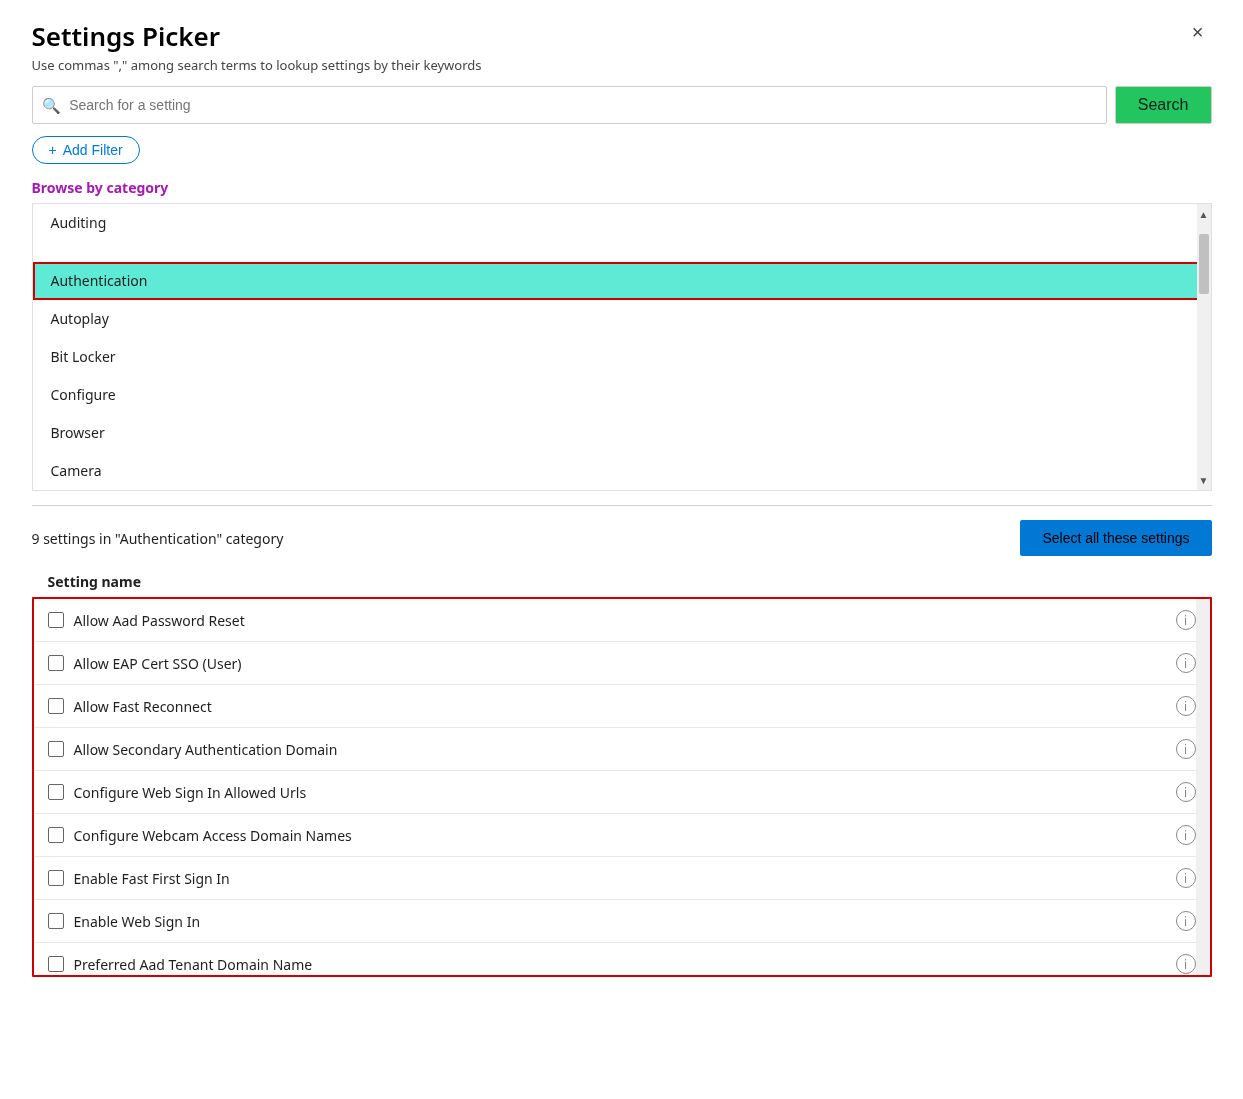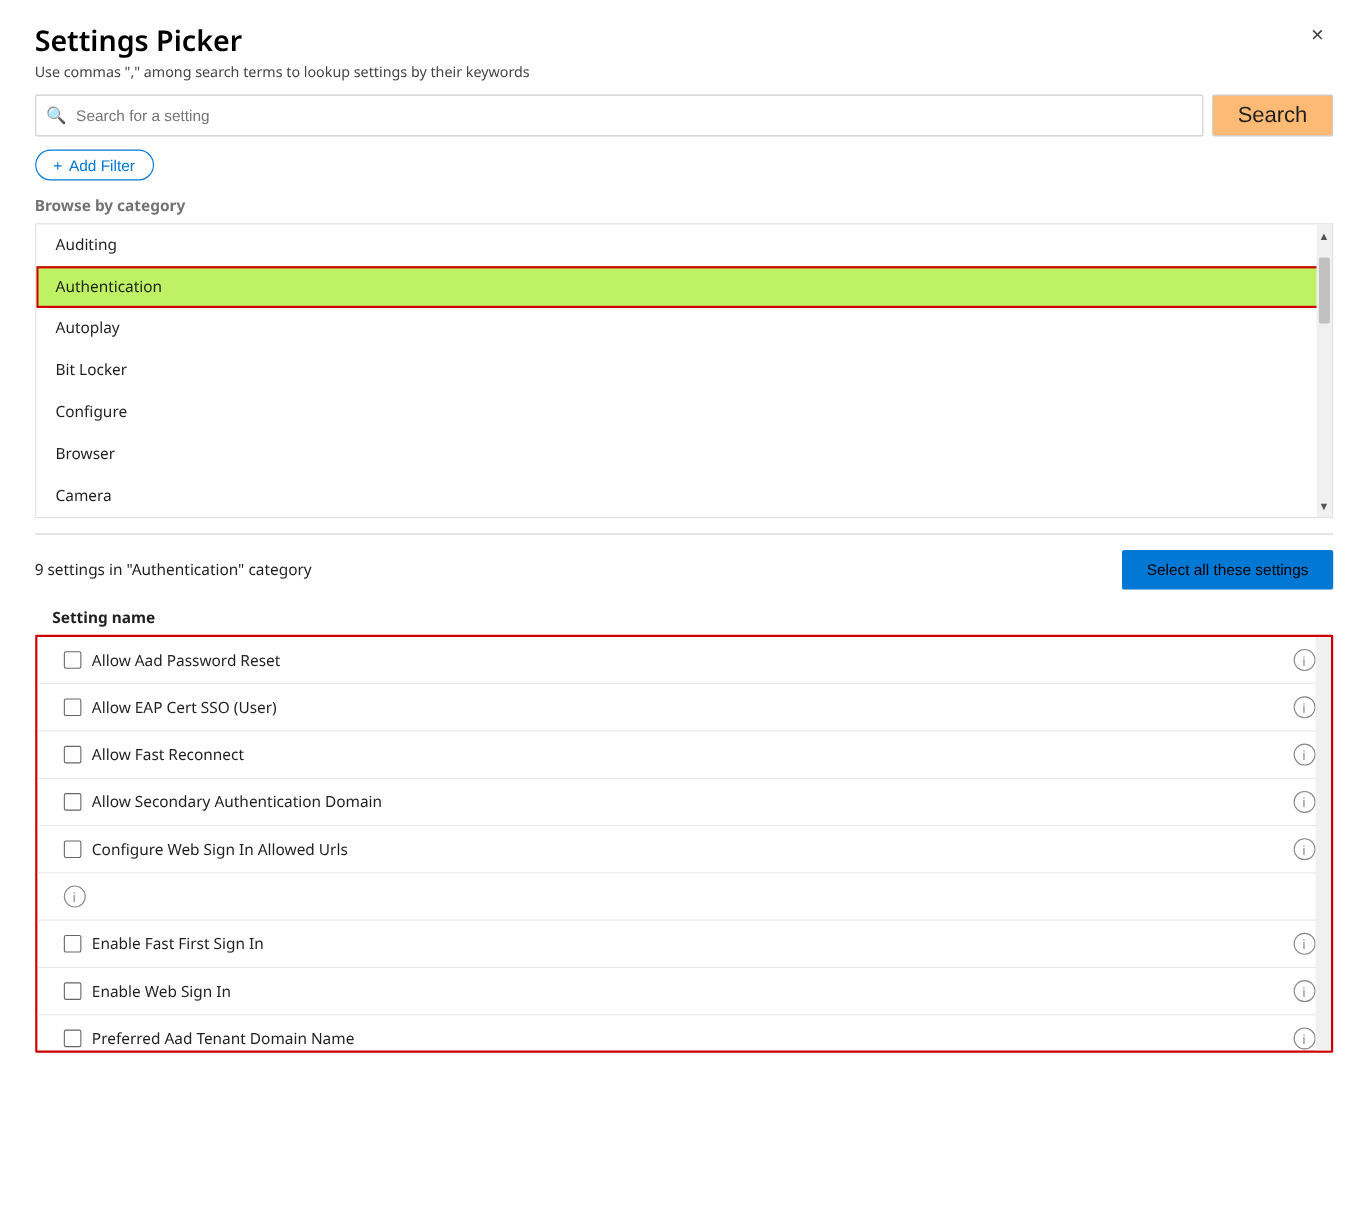--- a/index.html
+++ b/index.html
@@ -63,68 +63,69 @@
     }
     .search-input {
       border: none;
       outline: none;
       font-size: 14px;
       width: 100%;
       color: #666;
       background: transparent;
     }
     .search-btn {
-      background: #fdba74;
+      background: #22c55e;
       border: 1px solid #ccc;
       border-radius: 2px;
       padding: 0 22px;
       height: 38px;
-      font-size: 20px;
+      font-size: 16px;
       cursor: pointer;
       color: #1f1f1f;
     }
     .add-filter-btn {
       display: inline-flex;
       align-items: center;
       gap: 6px;
       border: 1.5px solid #0078d4;
       border-radius: 20px;
       padding: 5px 16px;
       color: #0078d4;
       background: #fff;
       cursor: pointer;
       font-size: 14px;
       margin-bottom: 14px;
     }
     .browse-section-title {
       font-weight: 700;
       font-size: 14px;
       margin-bottom: 6px;
-      color: #737373;
+      color: #a21caf;
     }
     .category-list-container {
       border: 1px solid #e0e0e0;
       position: relative;
       max-height: 330px;
       overflow: hidden;
     }
     .category-list {
       list-style: none;
     }
     .category-item {
       padding: 9px 18px;
       cursor: pointer;
       font-size: 14px;
       color: #1f1f1f;
       border-bottom: 1px solid transparent;
     }
     .category-item.selected {
-      background: #bef264;
+      background: #5eead4;
       outline: 2px solid #cc0000;
       outline-offset: -2px;
+      margin-top: 20px;
     }
     .scrollbar-area {
       position: absolute;
       right: 0;
       top: 0;
       bottom: 0;
       width: 14px;
       background: #f0f0f0;
       display: flex;
       flex-direction: column;
@@ -190,21 +191,21 @@
       overflow: hidden;
       position: relative;
     }
     .settings-list {
       list-style: none;
     }
     .settings-item {
       display: flex;
       align-items: center;
       justify-content: space-between;
-      padding: 11px 14px 11px 24px;
+      padding: 11px 14px 11px 14px;
       border-bottom: 1px solid #e8e8e8;
       font-size: 14px;
     }
     .settings-item:last-child { border-bottom: none; }
     .settings-item-left {
       display: flex;
       align-items: center;
       gap: 10px;
     }
     .checkbox {
@@ -330,20 +331,24 @@
           <div class="info-icon">i</div>
         </li>
         <li class="settings-item">
           <div class="settings-item-left">
             <div class="checkbox"></div>
             <span>Configure Web Sign In Allowed Urls</span>
           </div>
           <div class="info-icon">i</div>
         </li>
         <li class="settings-item">
+          <div class="settings-item-left">
+            <div class="checkbox"></div>
+            <span>Configure Webcam Access Domain Names</span>
+          </div>
           <div class="info-icon">i</div>
         </li>
         <li class="settings-item">
           <div class="settings-item-left">
             <div class="checkbox"></div>
             <span>Enable Fast First Sign In</span>
           </div>
           <div class="info-icon">i</div>
         </li>
         <li class="settings-item">

